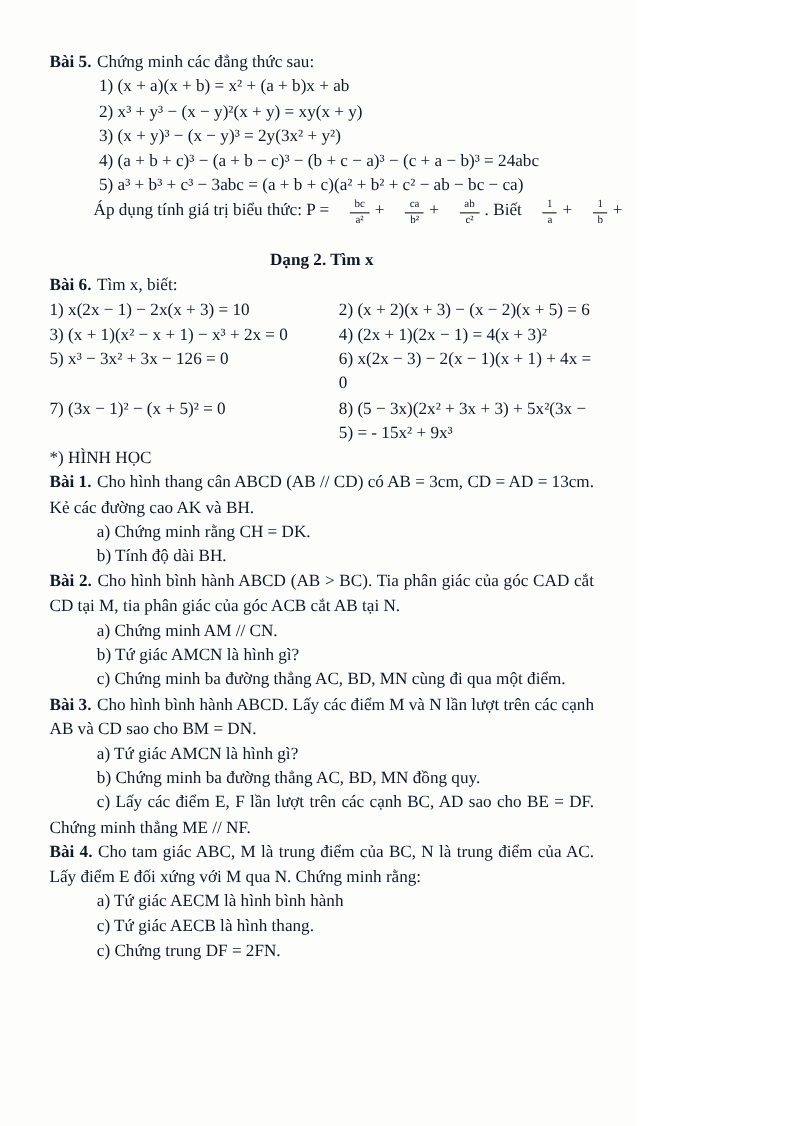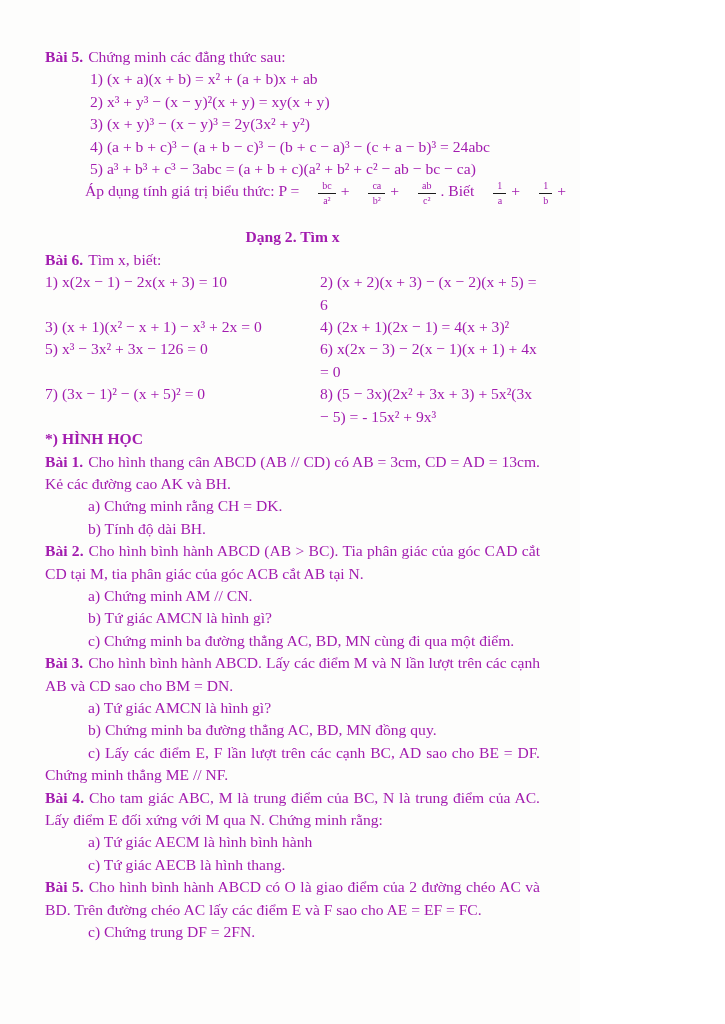--- a/index.html
+++ b/index.html
@@ -2,38 +2,38 @@
 <html><head>
 <meta charset="utf-8">
 <style>
   html, body { margin: 0; padding: 0; background: #ffffff; }
   .page {
     position: relative;
     width: 580px;
     height: 1024px;
     box-sizing: border-box;
     background: #fdfdfc;
-    color: #a21caf;
+    color: #0f172a;
     font-family: "Liberation Serif", "DejaVu Serif", serif;
     font-size: 15.6px;
     line-height: 22.4px;
     padding: 46px 40px 0 45px;
     overflow: hidden;
   }
   p { margin: 0; }
   .stmt { text-align: justify; }
   .lbl { font-weight: bold; margin-right: 5px; }
   .sub { text-indent: 43px; text-align: justify; }
   .eq-indent { padding-left: 45px; }
   .center-head { text-align: center; font-weight: bold; }
-  .section-head { font-weight: bold; }
+  .section-head { font-weight: normal; }
   .eqgrid {
     display: grid;
     grid-template-columns: 263px 1fr;
-    column-gap: 12px;
+    column-gap: 0;
   }
   .apply-line {
     display: flex;
     padding-left: 40px;
     min-height: 46px;
     white-space: nowrap;
   }
   .apply-line > span { margin-right: 5px; }
   .frac {
     display: inline-block;
@@ -131,18 +131,15 @@
   <p class="sub">a) Tứ giác AMCN là hình gì?</p>
   <p class="sub">b) Chứng minh ba đường thẳng AC, BD, MN đồng quy.</p>
   <p class="sub">c) Lấy các điểm E, F lần lượt trên các cạnh BC, AD sao cho BE = DF. Chứng minh thẳng ME // NF.</p>
 
   <p class="stmt">
     <b class="lbl">Bài 4.</b><span>Cho tam giác ABC, M là trung điểm của BC, N là trung điểm của AC. Lấy điểm E đối xứng với M qua N. Chứng minh rằng:</span>
   </p>
   <p class="sub">a) Tứ giác AECM là hình bình hành</p>
   <p class="sub">c) Tứ giác AECB là hình thang.</p>
 
-  <p class="stmt">
-    <b class="lbl">Bài 5.</b><span>Cho hình bình hành ABCD có O là giao điểm của 2 đường chéo AC và BD. Trên đường chéo AC lấy các điểm E và F sao cho AE = EF = FC.</span>
-  </p>
   <p class="sub">c) Chứng trung DF = 2FN.</p>
 
 </div>
 
 </body></html>

